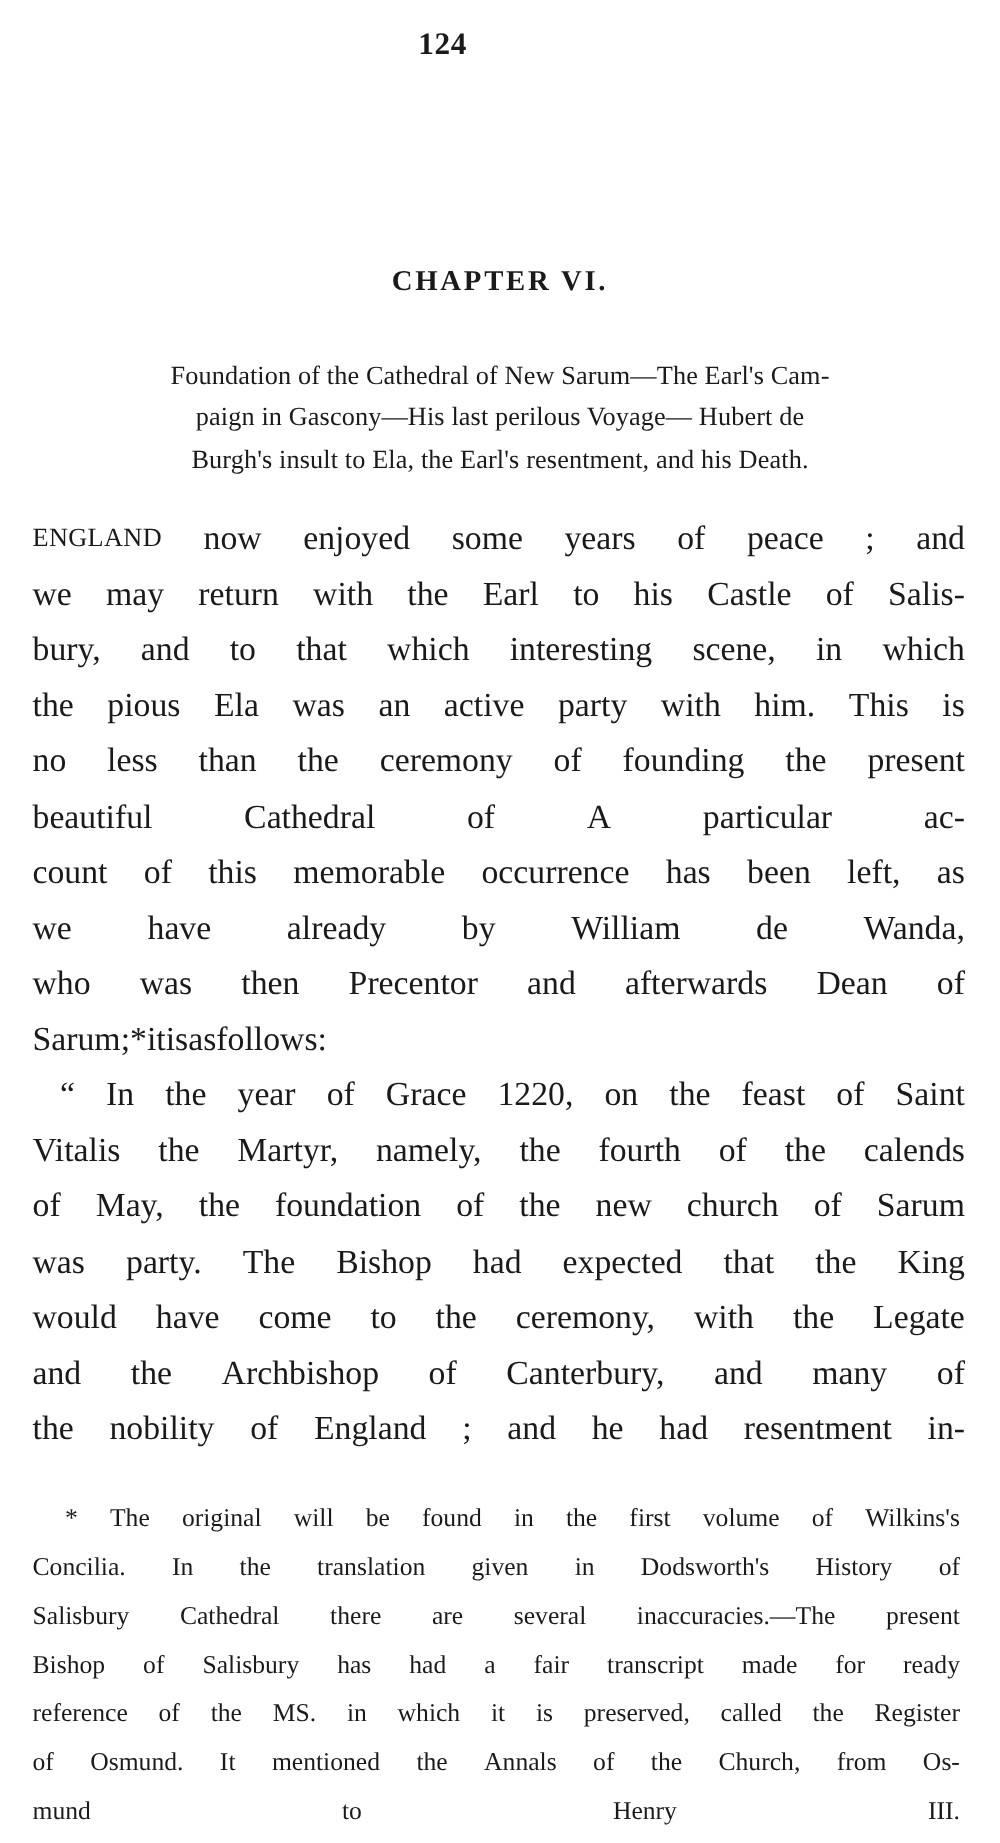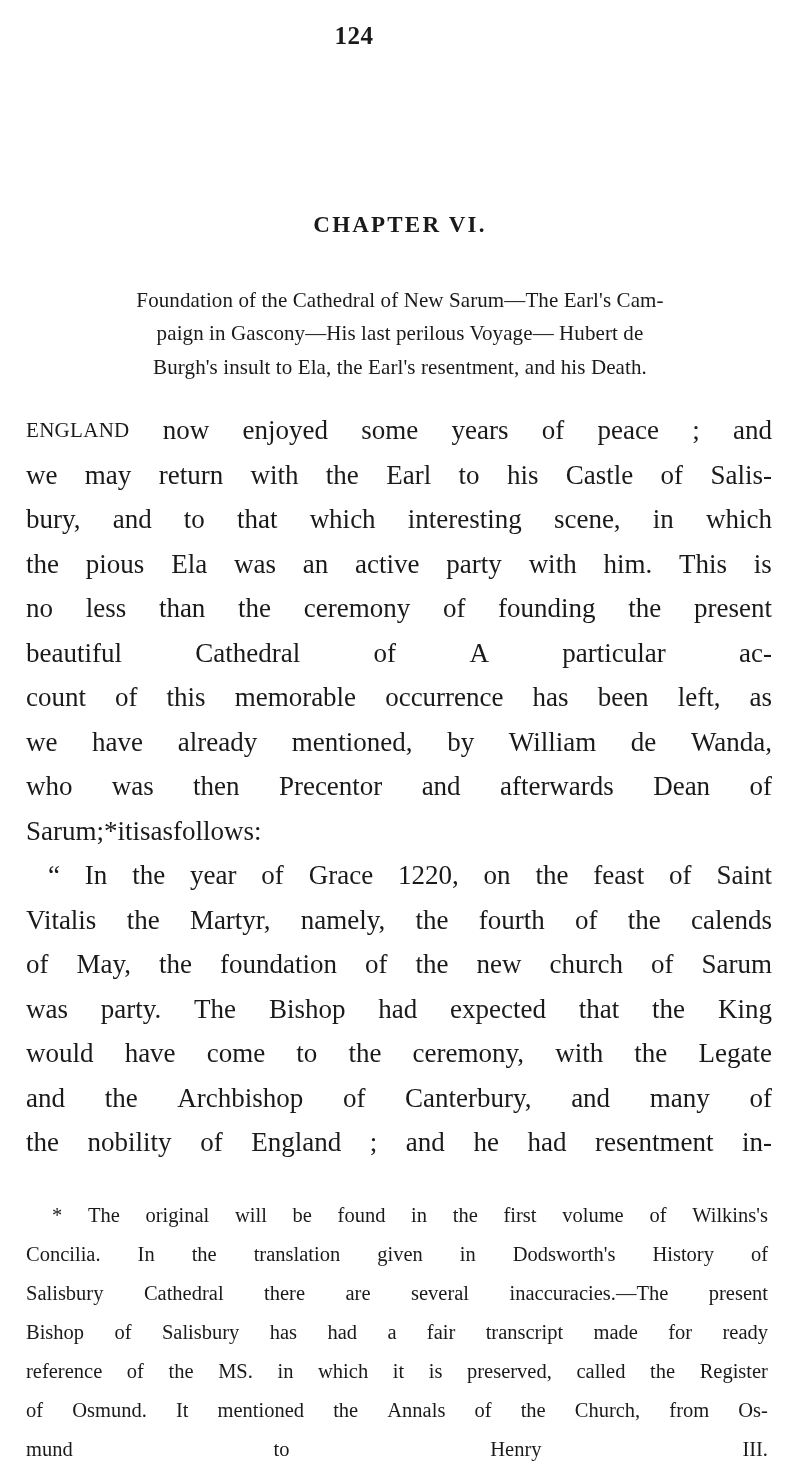--- a/index.html
+++ b/index.html
@@ -193,21 +193,20 @@
           <span>occurrence</span>
           <span>has</span>
           <span>been</span>
           <span>left,</span>
           <span>as</span>
         </span>
       <span class="line">
           <span>we</span>
           <span>have</span>
           <span>already</span>
-          <span>mentioned,</span>
           <span>by</span>
           <span>William</span>
           <span>de</span>
           <span>Wanda,</span>
         </span>
       <span class="line">
           <span>who</span>
           <span>was</span>
           <span>then</span>
           <span>Precentor</span>

